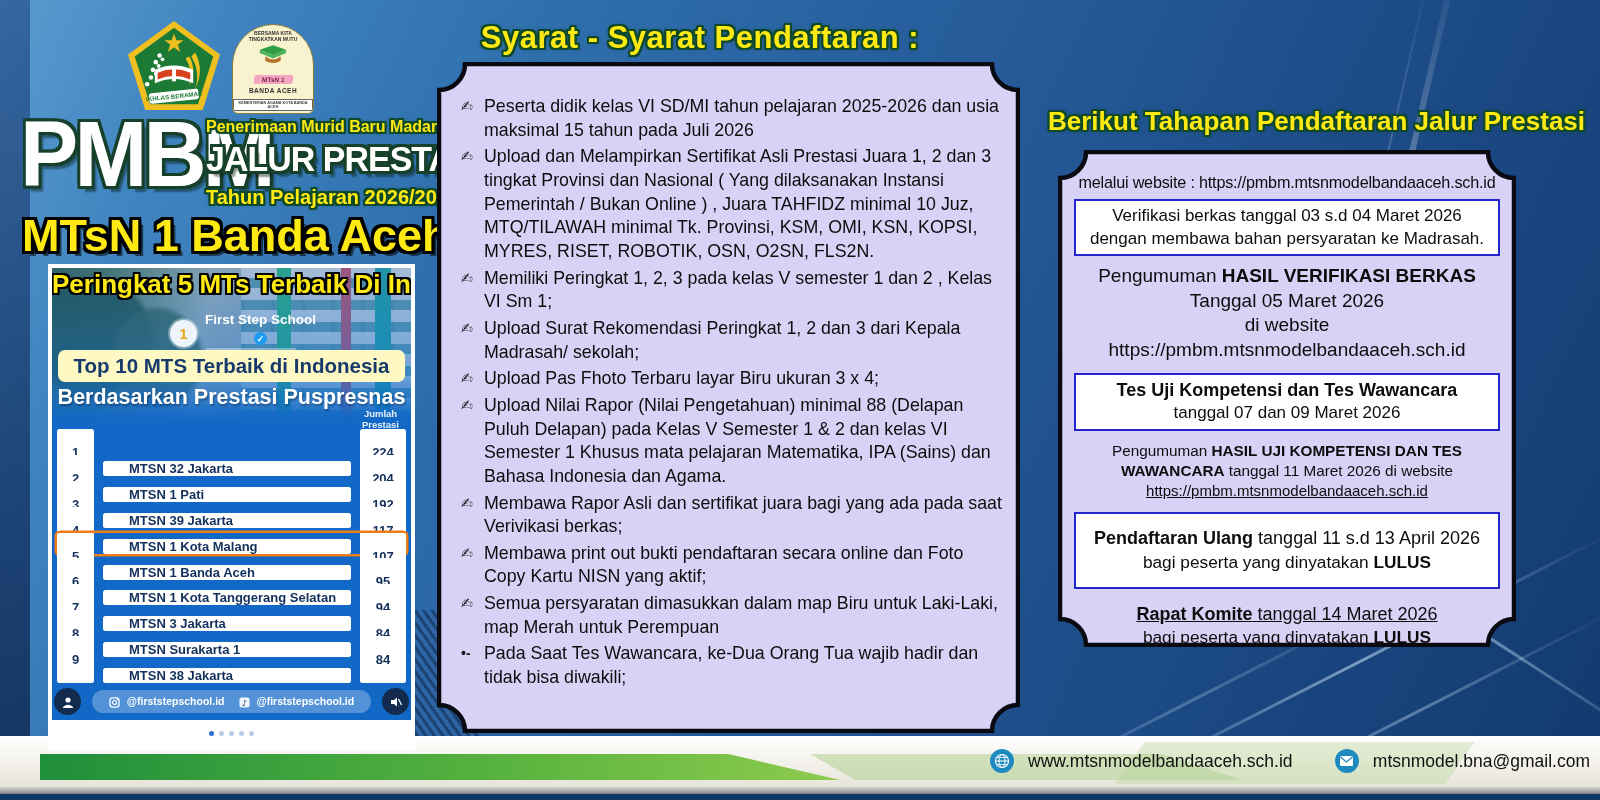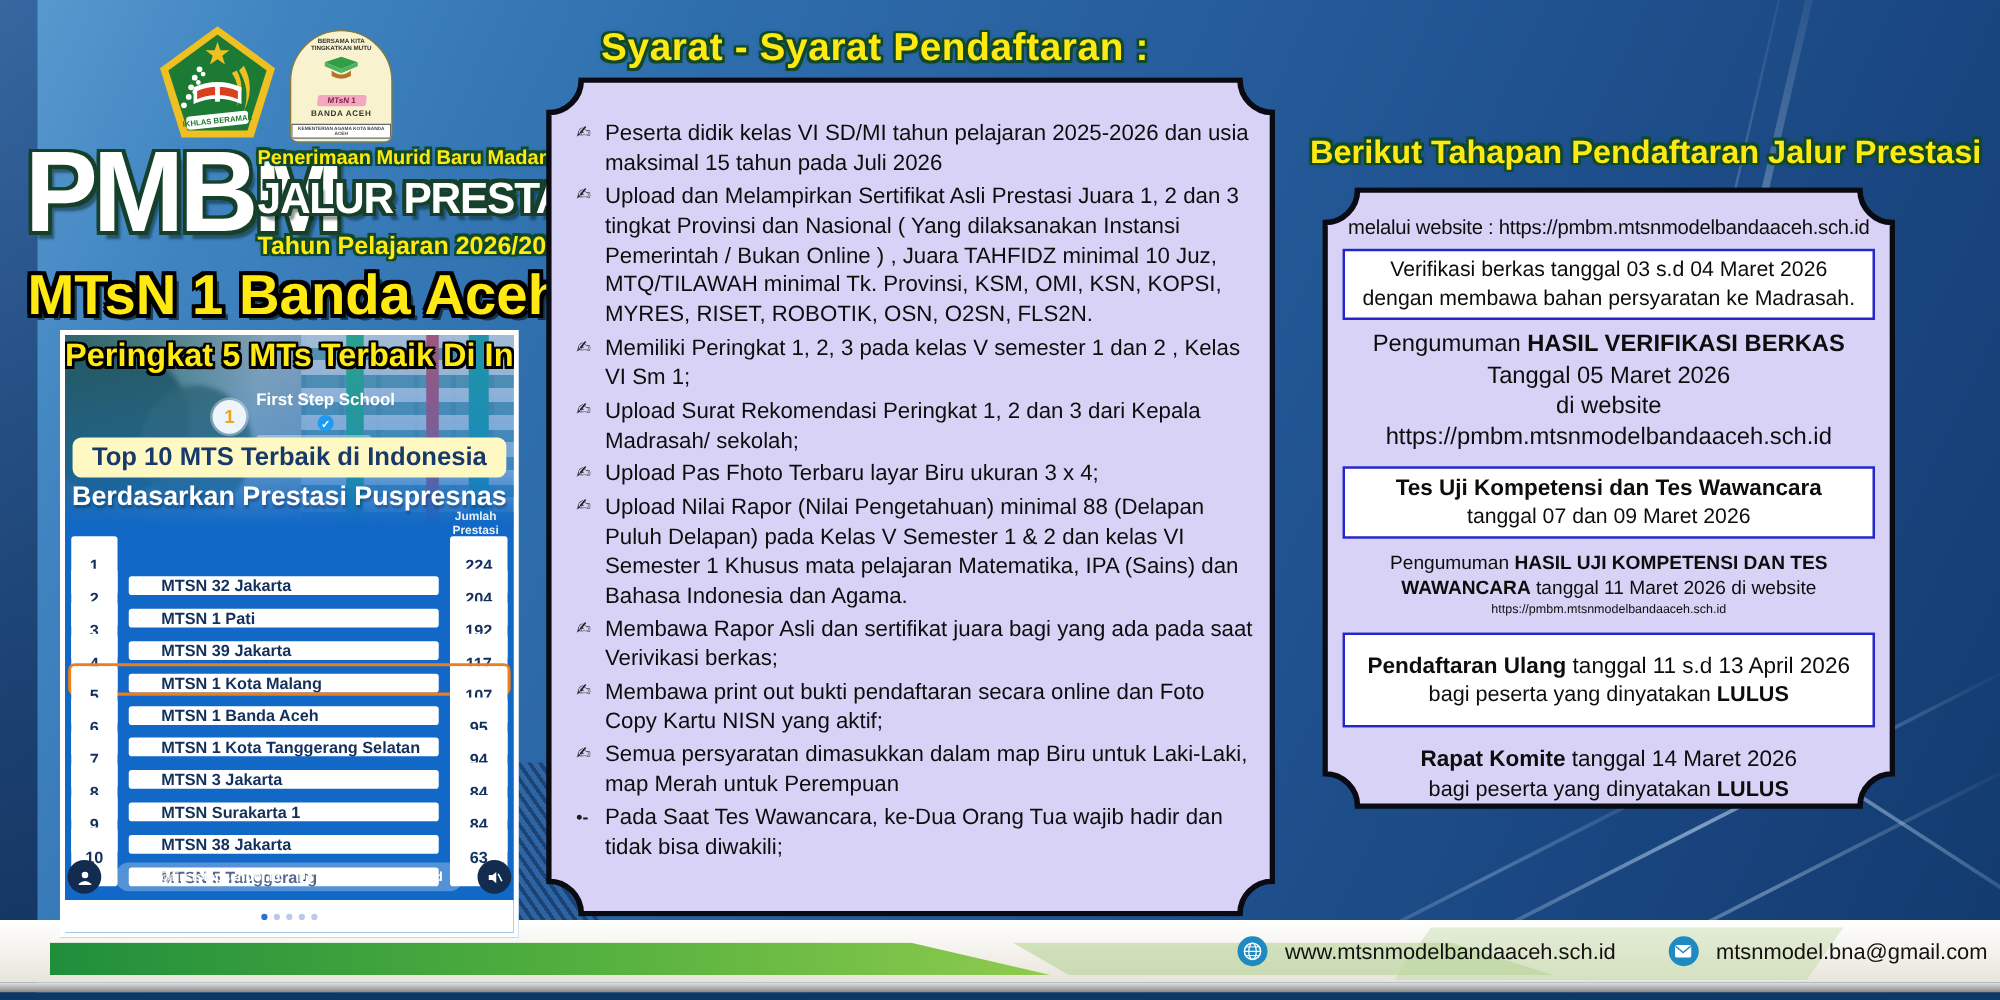--- a/index.html
+++ b/index.html
@@ -83,21 +83,21 @@
   .req-item{display:flex;}
   .req-bullet{flex:0 0 23px;font-family:"DejaVu Sans",sans-serif;font-size:14px;color:#1a1a1a;padding-top:3px;}
   .req-text{font-size:17.8px;line-height:1.33;color:#0d0d0d;}
   .title-mid{left:400px;top:20px;width:600px;text-align:center;font-size:31px;font-weight:800;letter-spacing:.5px;z-index:2;}
   .title-right{left:1048px;top:106px;width:478px;text-align:center;font-size:26px;font-weight:800;z-index:2;white-space:nowrap;}
   .plaque-right{left:1058px;top:150px;width:458px;height:497px;}
   .plaque-right .pcontent{padding:22px 16px 0 16px;text-align:center;color:#0d0d0d;}
   .step-text{line-height:1.3;}
   .step-box{background:#fff;border:2px solid #2525cd;padding:4px 4px;line-height:1.32;}
   .fs17{font-size:17px;} .fs16{font-size:16.2px;} .fs14{font-size:19px;} .fs15{font-size:15.3px;} .fs18{font-size:18px;}
-  .mt6{margin-top:6px;} .mt8{margin-top:8px;} .mt10{margin-top:10px;} .mt12{margin-top:12px;} .mt14{margin-top:14px;}
+  .mt6{margin-top:6px;} .mt8{margin-top:8px;} .mt10{margin-top:10px;} .mt12{margin-top:12px;} .mt14{margin-top:14px;text-decoration:underline;}
   b{font-weight:700;}
 
   
   .band-off{left:0;top:736px;width:1600px;height:50px;background:linear-gradient(180deg,#ffffff 0%,#f3f1ea 55%,#e7e4da 100%);z-index:2;}
   .band-green{left:40px;top:754px;width:800px;height:26px;z-index:2;background:linear-gradient(90deg,#1f8e3b 0%,#55b13e 55%,#8fcb4e 100%);clip-path:polygon(0 0,86% 0,100% 100%,0 100%);}
   .band-green-pale{left:810px;top:754px;width:450px;height:26px;z-index:2;background:rgba(176,207,143,.55);clip-path:polygon(0 0,78% 0,96% 100%,10% 100%);}
   .band-green-pale2{left:1130px;top:742px;width:330px;height:42px;z-index:2;background:rgba(186,214,156,.4);transform:skewX(-35deg);}
   .strip-gray{left:0;top:786px;width:1600px;height:8px;background:linear-gradient(180deg,#e3e3e3,#838383);z-index:3;}
   .band-navy{left:0;top:794px;width:1600px;height:6px;background:#0c3868;z-index:3;}
   .contact{left:990px;top:740px;width:600px;height:42px;display:flex;align-items:center;gap:14px;z-index:4;}
@@ -248,25 +248,20 @@
           </div>
         <div class="trow">
             <span class="cell rank">8</span>
             <span class="cell name">MTSN Surakarta 1</span>
             <span class="cell score">84</span>
           </div>
         <div class="trow">
             <span class="cell rank">9</span>
             <span class="cell name">MTSN 38 Jakarta</span>
             <span class="cell score">84</span>
-          </div>
-        <div class="trow">
-            <span class="cell rank">10</span>
-            <span class="cell name">MTSN 5 Tanggerang</span>
-            <span class="cell score">63</span>
           </div>
       </div>
       <div class="socialbar">
         <div class="sb-circle">
           <svg width="14" height="14" viewBox="0 0 14 14">
               <circle cx="7" cy="5" r="2.6" fill="#fff"></circle>
               <path d="M2,12 Q7,7.5 12,12 L12,13 L2,13 Z" fill="#fff"></path>
             </svg>
         </div>
         <div class="sb-pill">
@@ -376,21 +371,21 @@
       <div class="step-text fs14 mt8">
         <div><span>Pengumuman </span><b>HASIL VERIFIKASI BERKAS</b><span> Tanggal 05 Maret 2026</span></div>
         <div>di website https://pmbm.mtsnmodelbandaaceh.sch.id</div>
       </div>
       <div class="step-box mt10">
         <div class="fs18"><b>Tes Uji Kompetensi dan Tes Wawancara</b></div>
         <div class="fs17">tanggal 07 dan 09 Maret 2026</div>
       </div>
       <div class="step-text fs15 mt10">
         <div><span>Pengumuman </span><b>HASIL UJI KOMPETENSI DAN TES WAWANCARA</b><span>  tanggal 11 Maret 2026 di website</span></div>
-        <div style="font-size:10px;">https://pmbm.mtsnmodelbandaaceh.sch.id</div>
+        <div style="font-size:15px;text-decoration:underline;">https://pmbm.mtsnmodelbandaaceh.sch.id</div>
       </div>
       <div class="step-box fs18 mt12" style="padding:13px 4px;">
         <div><b>Pendaftaran Ulang</b><span> tanggal 11 s.d 13 April 2026</span></div>
         <div style="font-size:17.3px;"><span>bagi peserta yang dinyatakan </span><b>LULUS</b></div>
       </div>
       <div class="step-text fs18 mt14">
         <div><b>Rapat Komite</b><span> tanggal 14 Maret 2026</span></div>
         <div style="font-size:17.3px;"><span>bagi peserta yang dinyatakan </span><b>LULUS</b></div>
       </div>
     </div>

